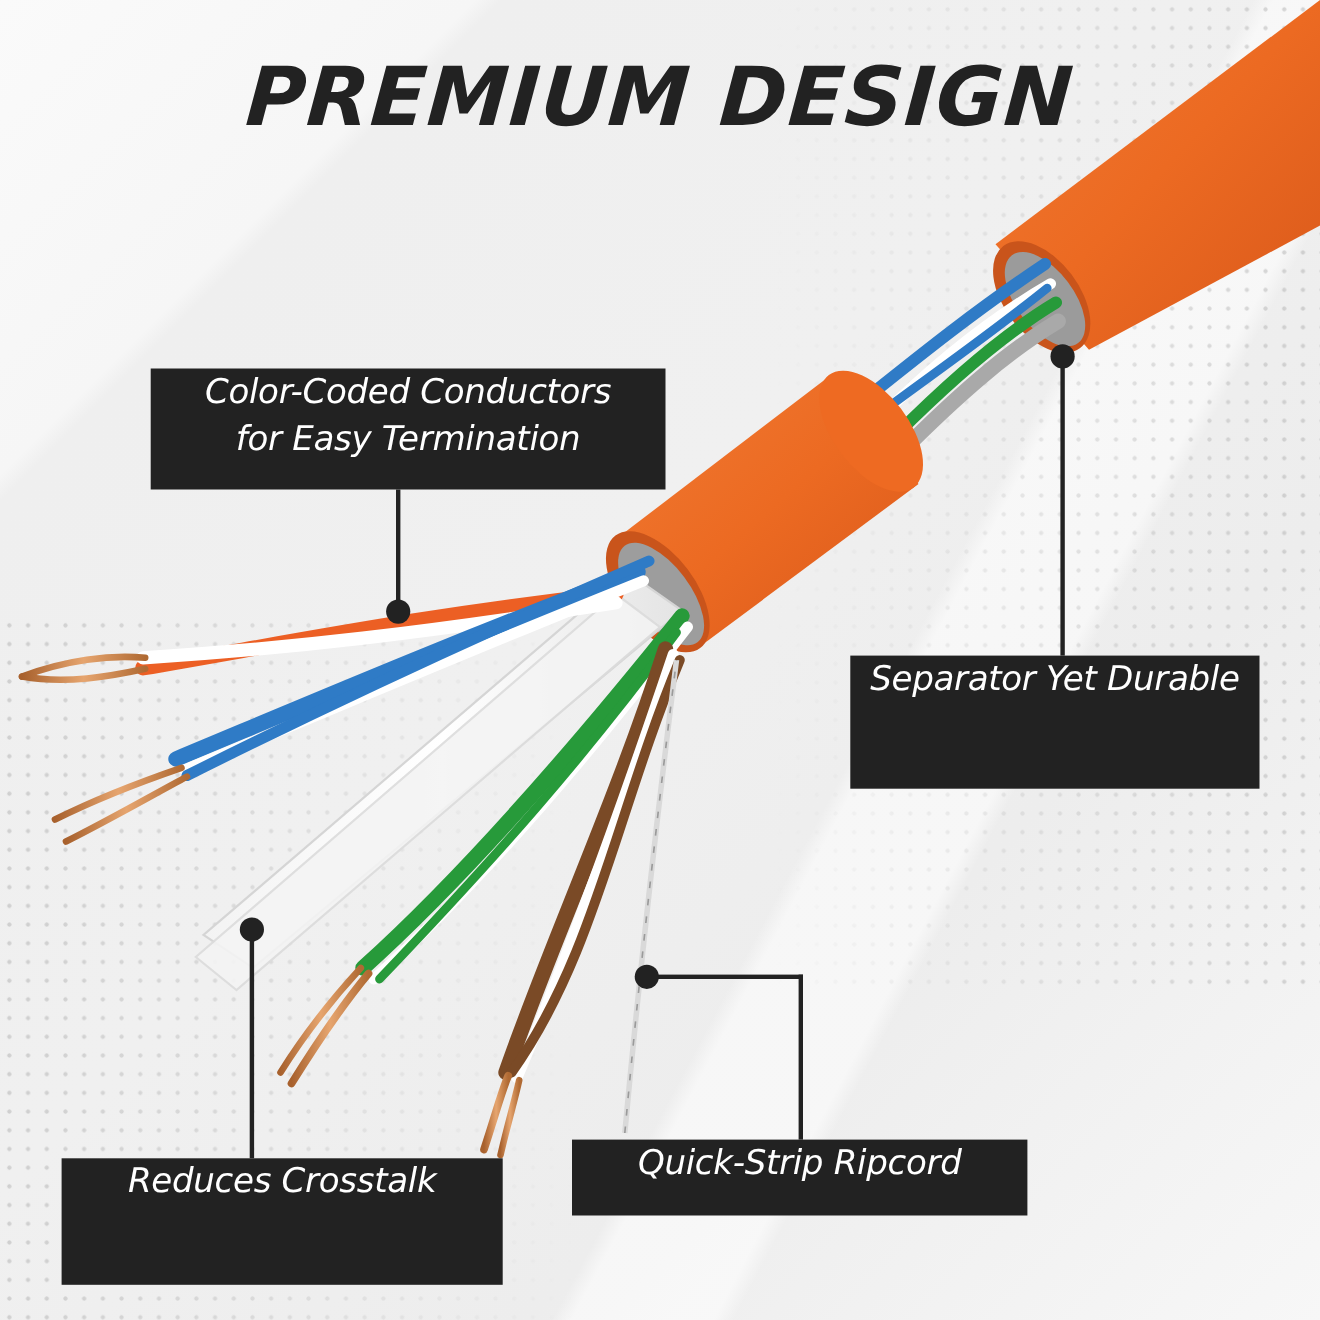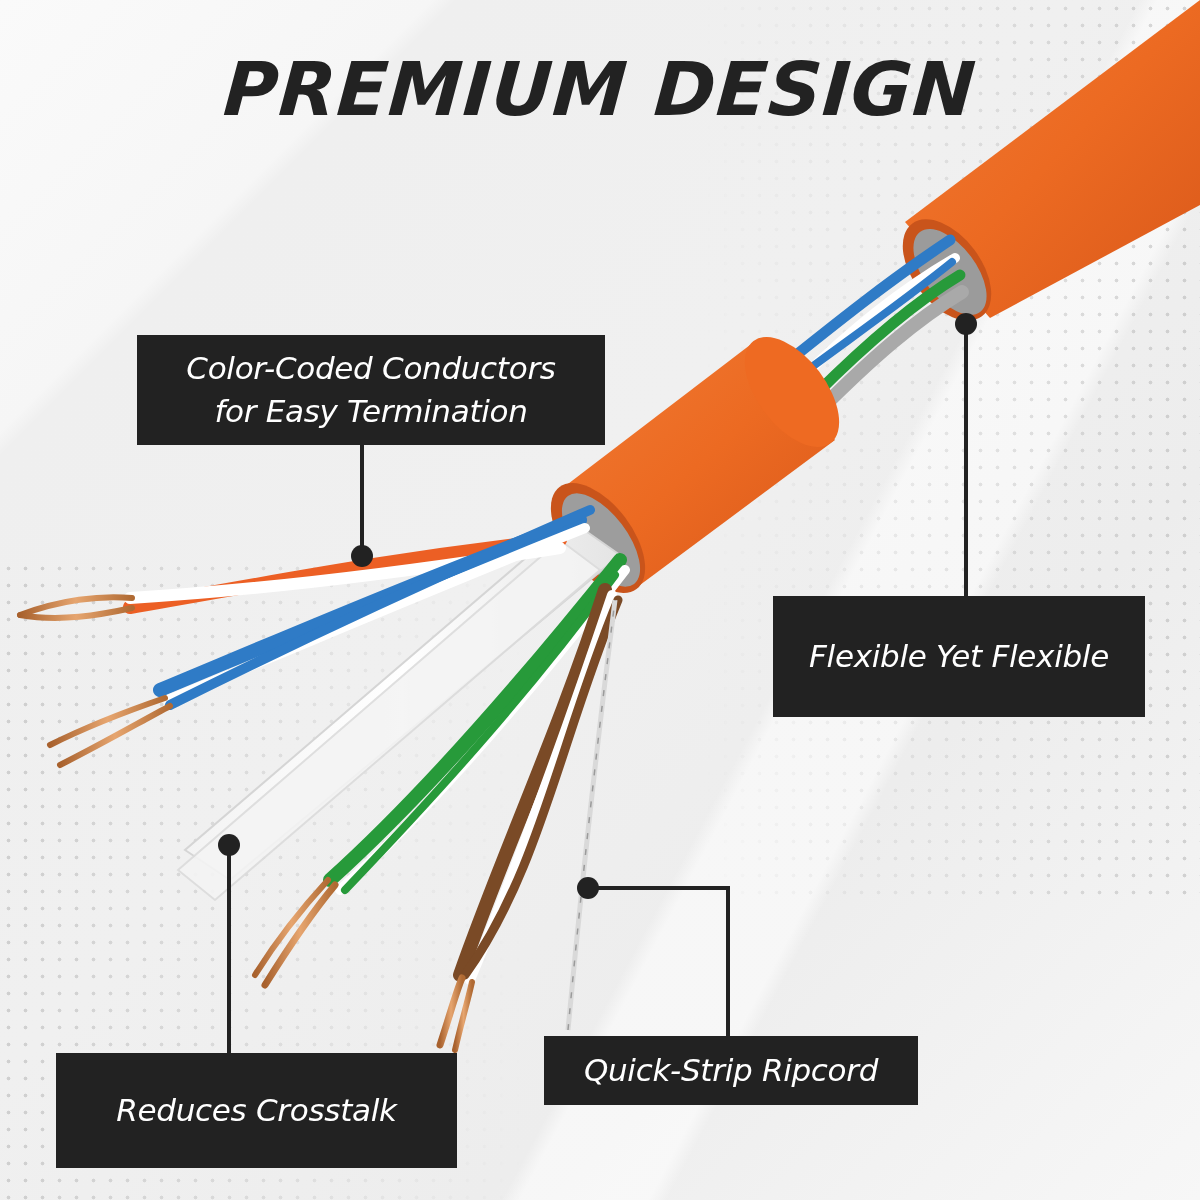--- a/index.html
+++ b/index.html
@@ -33,21 +33,21 @@
       position: absolute; left: 0; top: 46px; width: 1200px; text-align: center;
       font-family: "DejaVu Sans", sans-serif; font-weight: 900; font-style: italic;
       font-size: 74px; letter-spacing: 1px; color: #222222;
       transform: skewX(-4deg); z-index: 5;
     }
 
     svg.art { position: absolute; left: 0; top: 0; z-index: 2; }
 
     .callout-box {
       position: absolute; background: #222222; color: #ffffff;
-      display: flex; align-items: center; justify-content: center; text-align: center;
+      display: flex; justify-content: center; text-align: center;
       font-family: "DejaVu Sans", sans-serif; font-style: italic; font-weight: 400;
       font-size: 31px; line-height: 43px; letter-spacing: -0.3px; z-index: 6;
     }
     .callout-box .ln { display: block; white-space: nowrap; }
 
     .connector { position: absolute; background: #222222; z-index: 4; }
     .dot { position: absolute; width: 22px; height: 22px; border-radius: 50%; background: #222222; z-index: 7; }
   </style>
 </head>
 <body>
@@ -145,34 +145,34 @@
   <div>
     <span class="ln">Color-Coded Conductors</span>
     <span class="ln">for Easy Termination</span>
   </div>
 </div>
 <div class="connector" style="left:360px; top:445px; width:4px; height:111px;"></div>
 <div class="dot" style="left:351px; top:545px;"></div>
 
 <div class="callout-box" style="left:773px; top:596px; width:372px; height:121px;">
   <div>
-    <span class="ln">Flexible Yet Flexible</span>
+    <span class="ln">Separator Yet Durable</span>
   </div>
 </div>
 <div class="connector" style="left:964px; top:324px; width:4px; height:272px;"></div>
 <div class="dot" style="left:955px; top:313px;"></div>
 
 <div class="callout-box" style="left:56px; top:1053px; width:401px; height:115px;">
   <div>
     <span class="ln">Reduces Crosstalk</span>
   </div>
 </div>
 <div class="connector" style="left:227px; top:845px; width:4px; height:208px;"></div>
 <div class="dot" style="left:218px; top:834px;"></div>
 
-<div class="callout-box" style="left:544px; top:1036px; width:374px; height:69px;">
+<div class="callout-box" style="left:520px; top:1036px; width:414px; height:69px;">
   <div>
     <span class="ln">Quick-Strip Ripcord</span>
   </div>
 </div>
 <div class="connector" style="left:588px; top:886px; width:142px; height:4px;"></div>
 <div class="connector" style="left:726px; top:886px; width:4px; height:150px;"></div>
 <div class="dot" style="left:577px; top:877px;"></div>
 
 </body></html>

